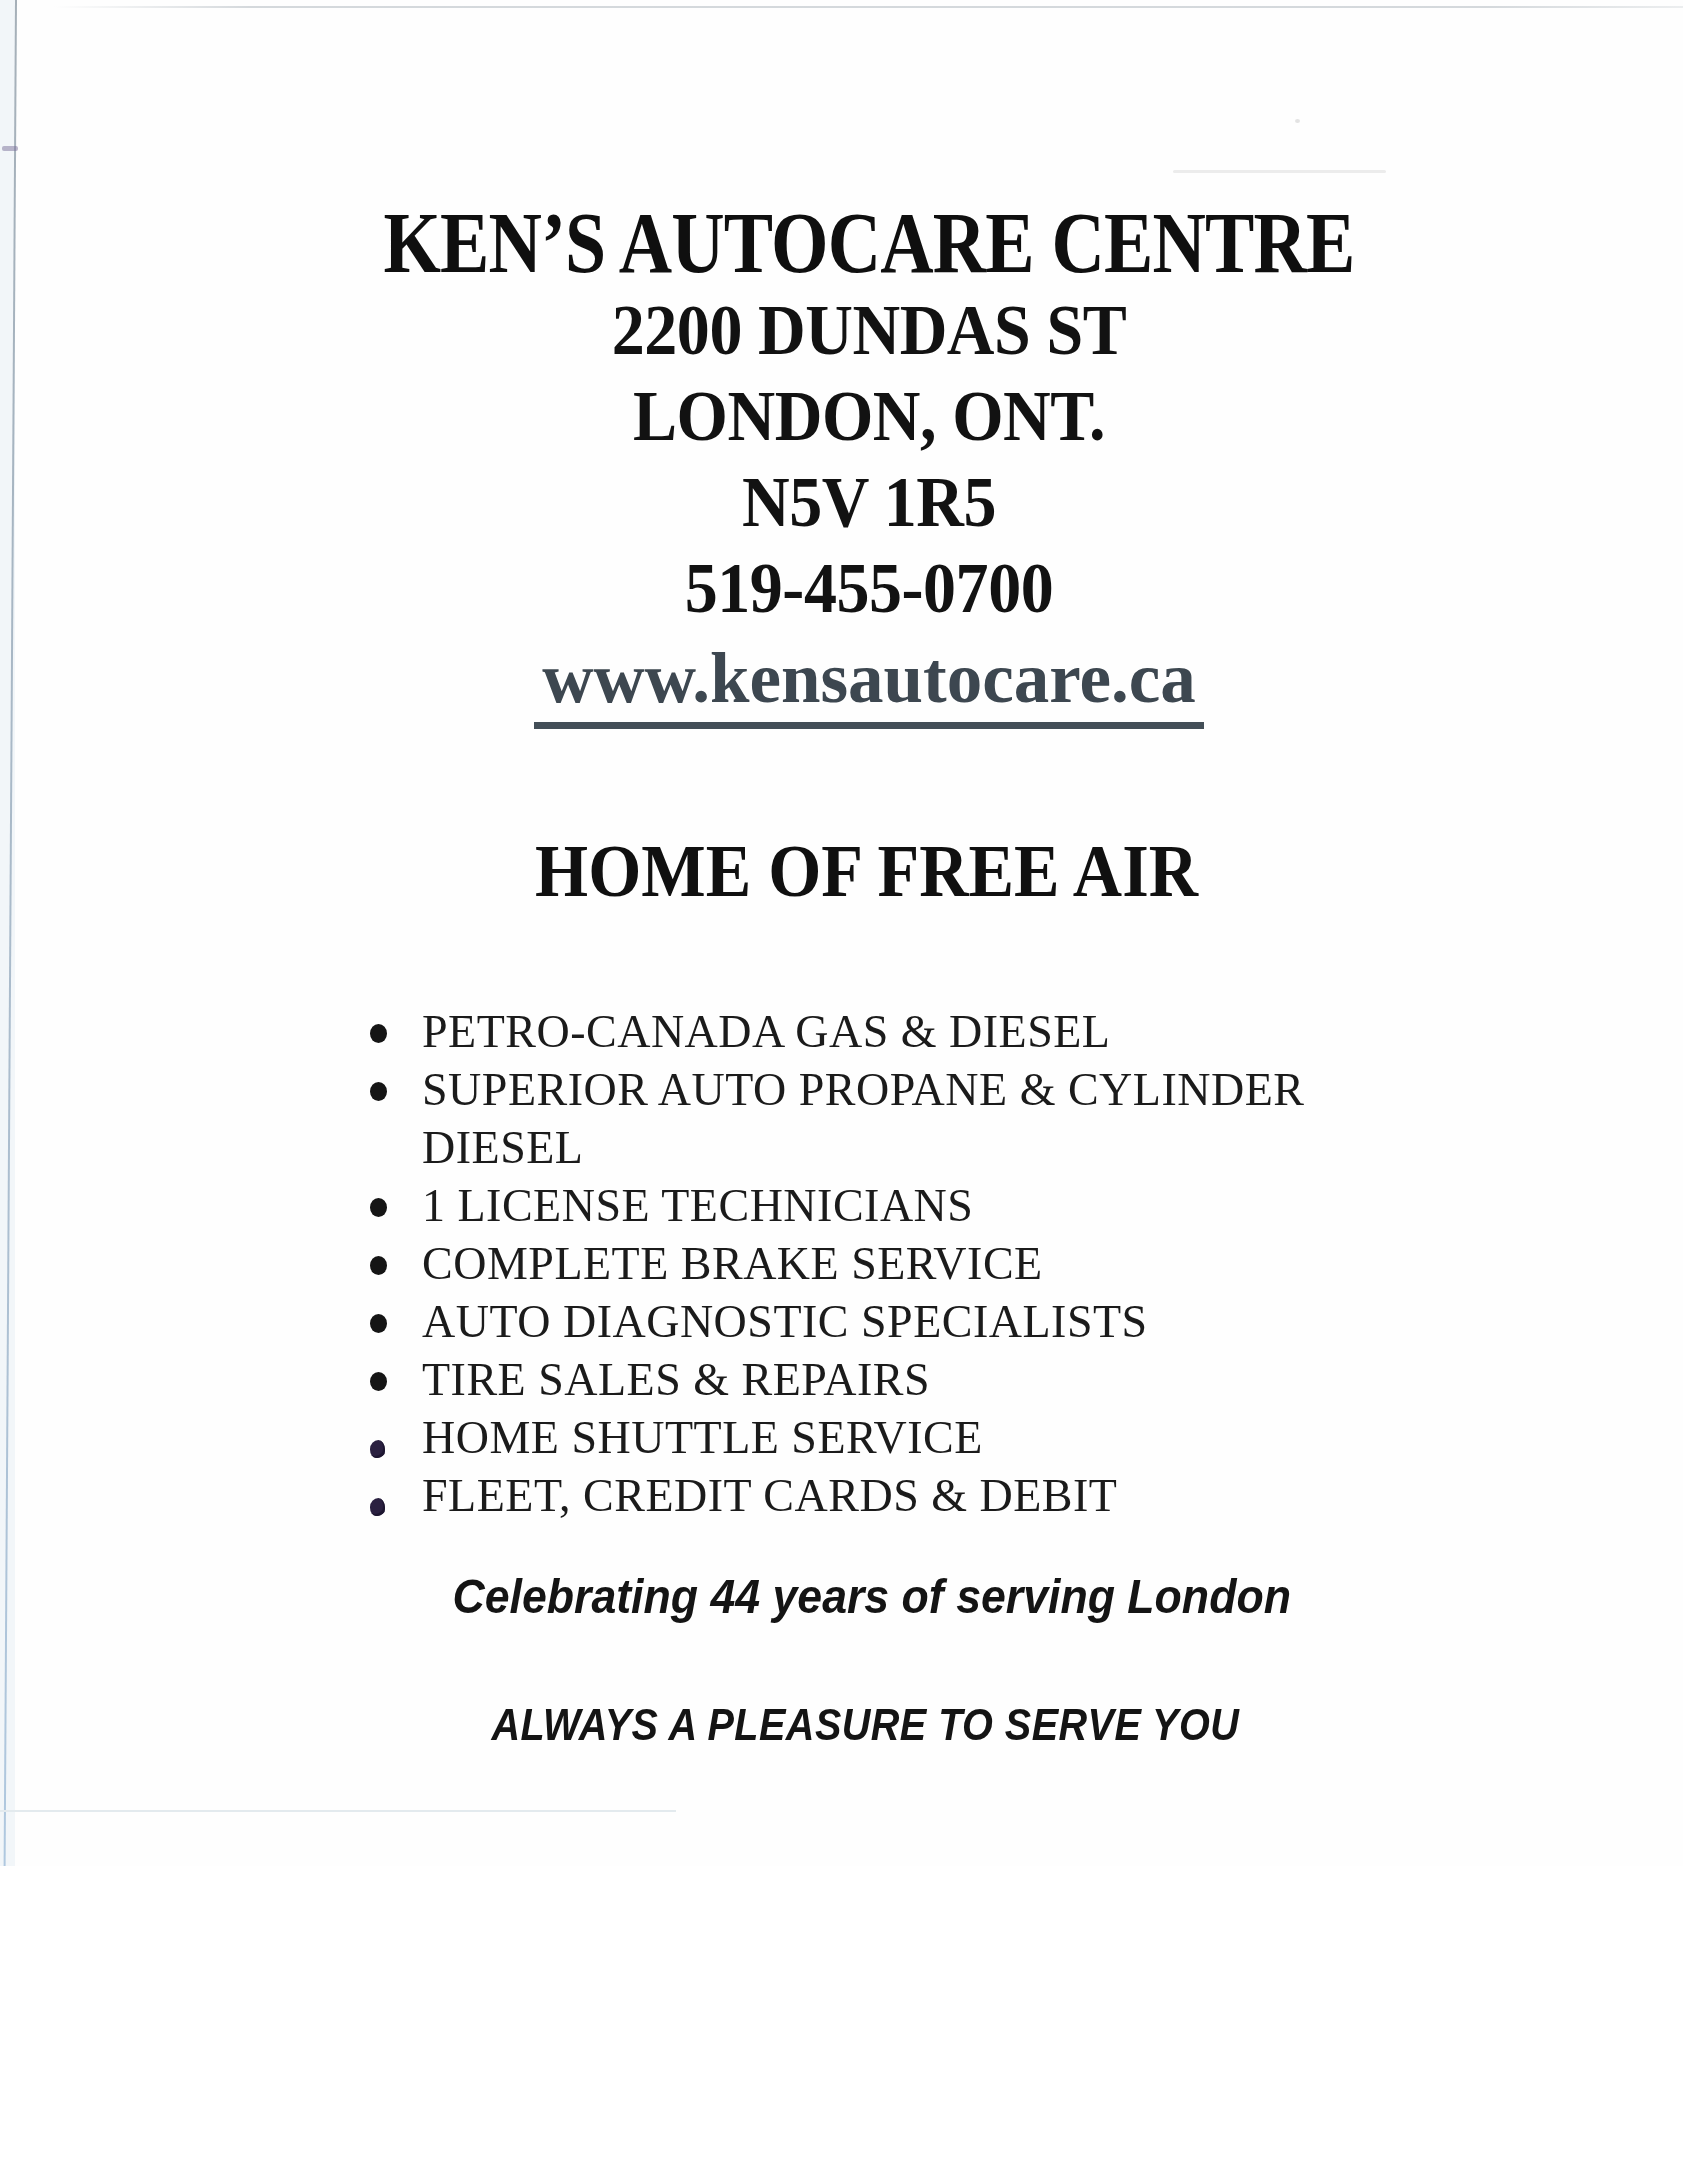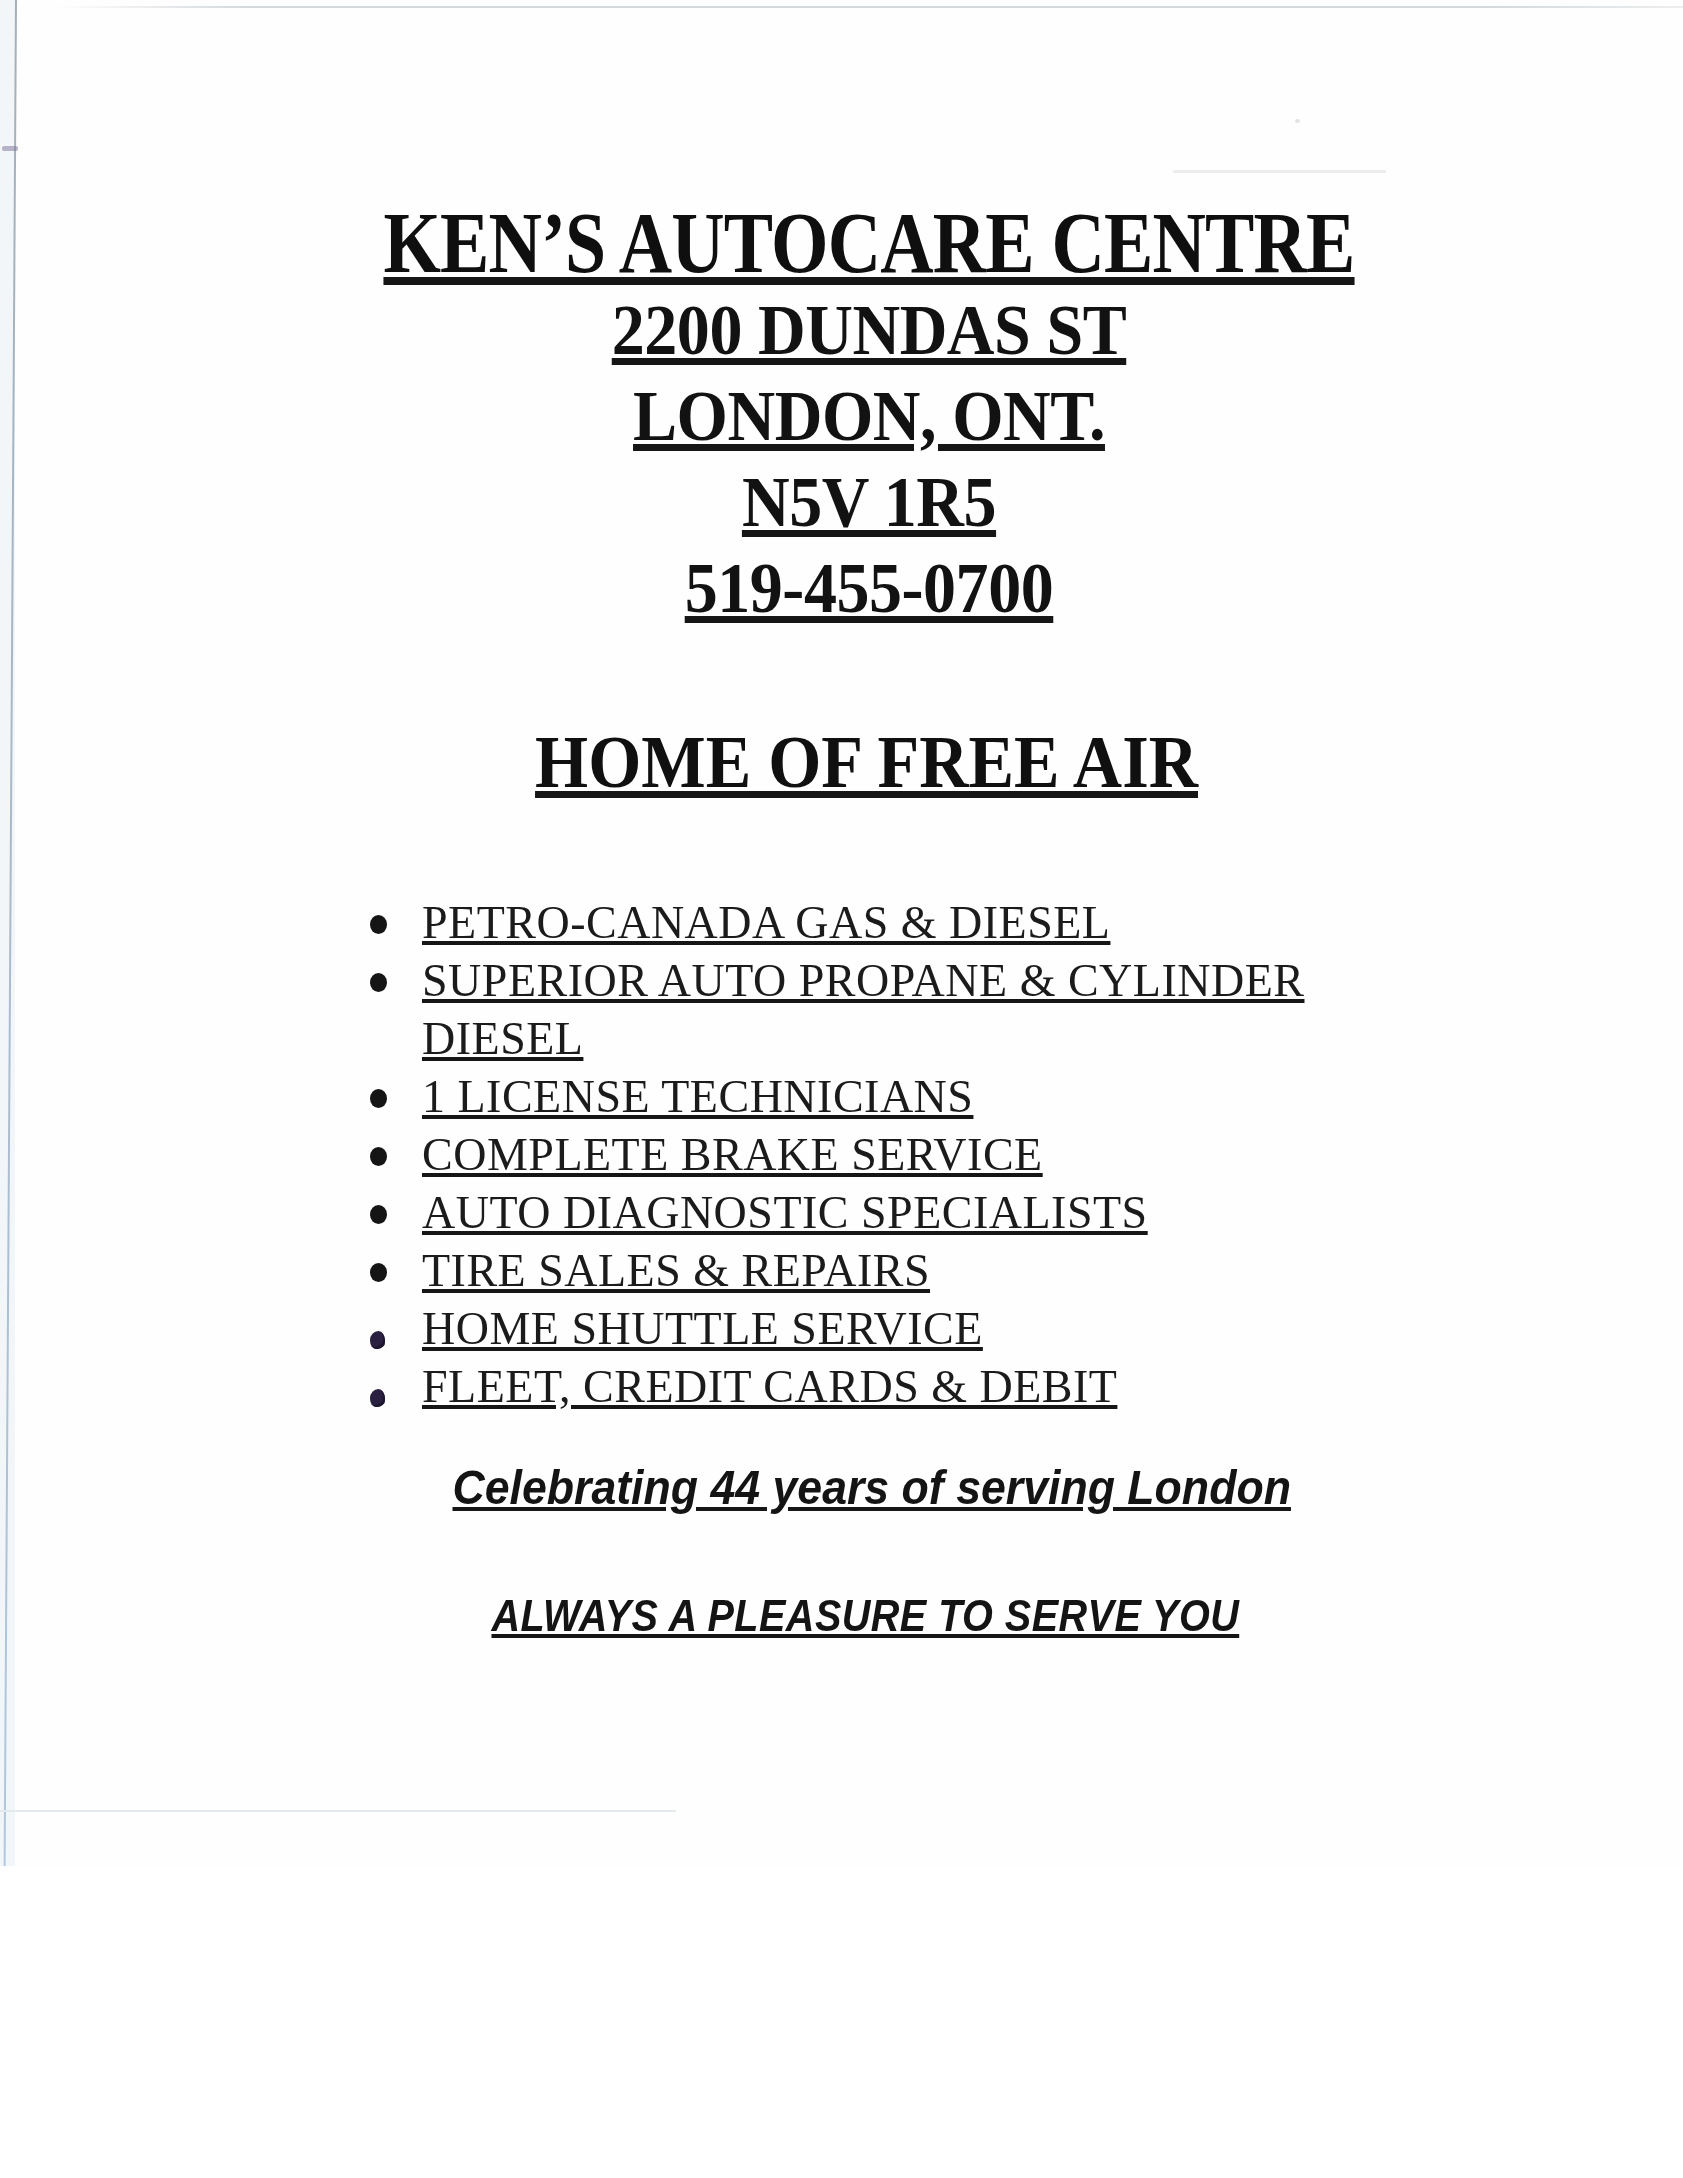--- a/index.html
+++ b/index.html
@@ -3,21 +3,20 @@
 <meta charset="utf-8">
 <style>
   html,body{margin:0;padding:0;background:#ffffff;}
   .page{
     position:relative;
     width:1683px;height:1866px;
     background:#fefefe;
     overflow:hidden;
     font-family:"Liberation Serif", serif;
     color:#161616;
-    text-decoration:underline;
   }
   
   .edge-strip{position:absolute;left:0;top:0;width:15px;height:100%;background:#f2f6f9;}
   .edge-line{position:absolute;left:15px;top:0;width:2px;height:2178px;
     background:linear-gradient(180deg,#96a2ac 0%,#9fb4c8 55%,#a6c6e4 100%);
     transform:skewX(-0.35deg);transform-origin:top left;opacity:.85;}
   .top-line{position:absolute;left:54px;top:6px;width:1629px;height:2px;
     background:linear-gradient(90deg,rgba(200,206,210,0),#cdd2d6 12%,#cdd2d6 88%,rgba(200,206,210,.4));opacity:.85;}
   .smudge-title{position:absolute;left:1173px;top:170px;width:213px;height:3px;background:#ececec;border-radius:2px;}
   .dot-top{position:absolute;left:1295px;top:119px;width:5px;height:4px;background:#e3e3e3;border-radius:50%;}
@@ -95,20 +94,23 @@
   <div class="dot-top"></div>
   <div class="line-low"></div>
   <div class="ink-dash"></div>
 
   <div class="header">
     <div class="title">KEN’S AUTOCARE CENTRE</div>
     <div class="addr">2200 DUNDAS ST</div>
     <div class="addr">LONDON, ONT.</div>
     <div class="addr">N5V 1R5</div>
     <div class="addr">519-455-0700</div>
+    <div class="website-row">
+      <span class="website" style="color: rgb(61, 71, 80); border-bottom-color: rgb(67, 78, 87);">www.kensautocare.ca</span>
+    </div>
   </div>
 
   <div class="headline">HOME OF FREE AIR</div>
 
   <ul class="services">
       <li>
         <span class="bullet"></span>
         <div>PETRO-CANADA GAS &amp; DIESEL</div>
       </li>
       <li>

